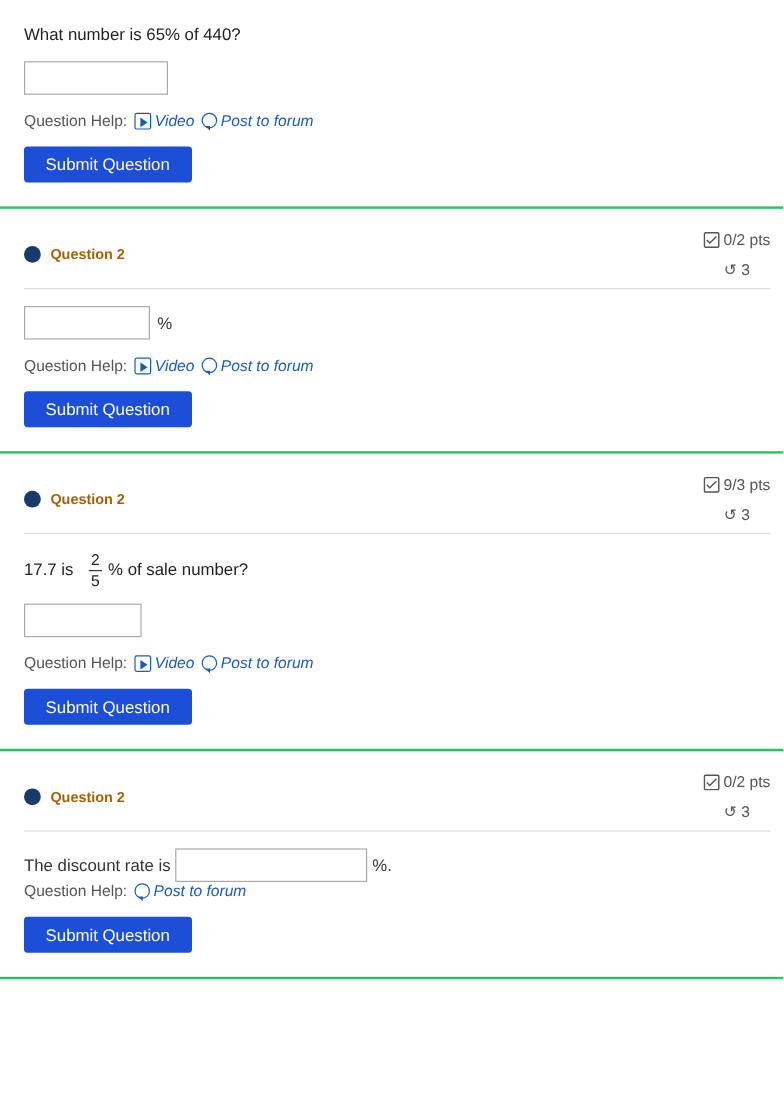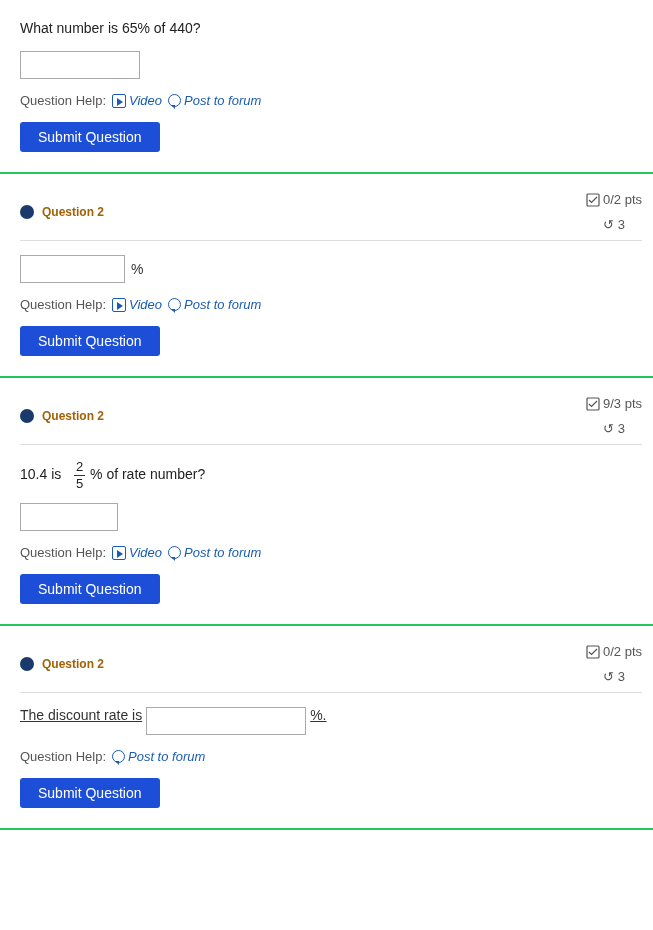--- a/index.html
+++ b/index.html
@@ -134,25 +134,23 @@
       padding: 0 2px;
       text-align: center;
     }
     .fraction .denominator {
       padding: 0 2px;
       text-align: center;
     }
 
     .inline-sentence {
       display: flex;
-      align-items: flex-start;
+      align-items: center;
       gap: 4px;
       flex-wrap: wrap;
-      margin-bottom: 14px;
-      text-decoration: underline;
     }
 
     .icon-video {
       display: inline-block;
       width: 14px;
       height: 14px;
       border: 1px solid #1a5cb3;
       border-radius: 2px;
       position: relative;
       vertical-align: middle;
@@ -265,27 +263,27 @@
         <svg viewBox="0 0 14 14" fill="none" xmlns="http://www.w3.org/2000/svg">
           <rect x="1" y="1" width="12" height="12" rx="1" stroke="#555" stroke-width="1.2"></rect>
           <polyline points="3,7 5.5,9.5 11,4" stroke="#555" stroke-width="1.2" fill="none"></polyline>
         </svg>
         <span>9/3 pts</span>
       </span>
       <span class="reset-icon">↺ <span>3</span></span>
     </div>
   </div>
   <div class="question-body">
-    <span>10.4 is</span>
+    <span>17.7 is</span>
     <span>&nbsp;</span>
     <span class="fraction">
       <span class="numerator">2</span>
       <span class="denominator">5</span>
     </span>
-    <span>% of rate number?</span>
+    <span>% of sale number?</span>
   </div>
   <div class="question-input-row">
     <input type="text" class="answer-input input-small" style="">
   </div>
   <div class="question-help">
     <span>Question Help:</span>
     <a href="#" class="help-link">
       <span class="icon-video"></span>
       <span>Video</span>
     </a>

